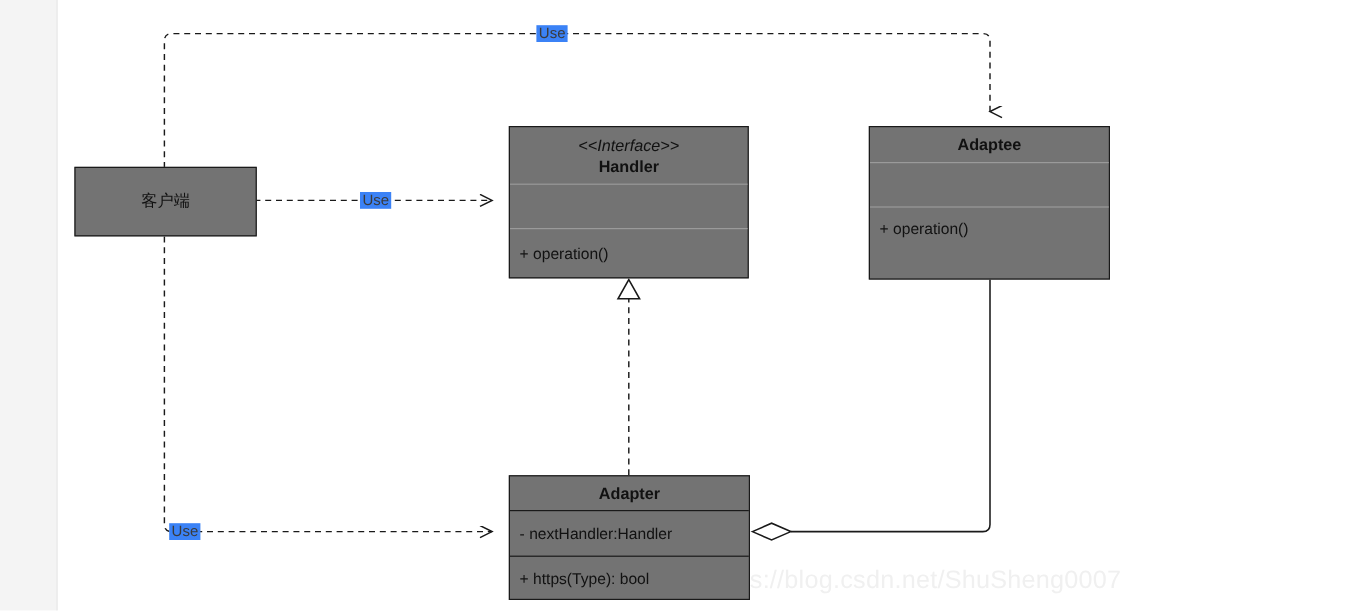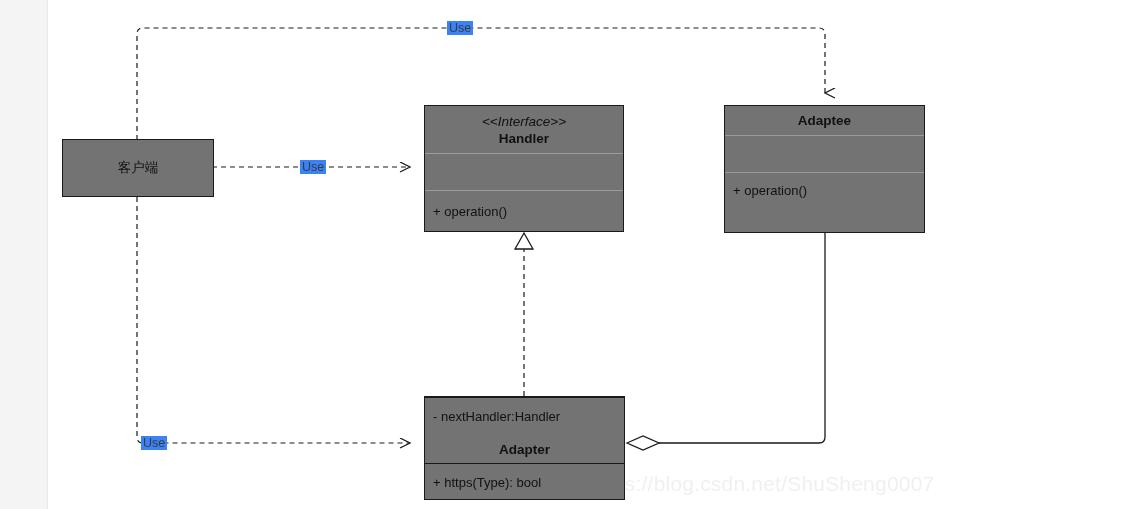--- a/index.html
+++ b/index.html
@@ -162,25 +162,25 @@
     <div class="uml-section uml-title-block" style="height:29px; ">
       <div class="class-name">Adaptee</div>
     </div>
     <div class="uml-section divider-top" style="height:37px;"></div>
     <div class="uml-section divider-top" style="height:59px; align-items:flex-start; padding-top:10px;">
       <span class="member">+ operation()</span>
     </div>
   </div>
 
   <div class="uml-box" style="left:424px; top:396px; width:201px; height:104px;">
+    <div class="uml-section uml-title-block" style="height:28px; justify-content:center;">
+      <div class="class-name">Adapter</div>
+    </div>
     <div class="uml-section divider-top-strong" style="height:38px;">
       <span class="member">- nextHandler:Handler</span>
-    </div>
-    <div class="uml-section uml-title-block" style="height:28px; justify-content:center;">
-      <div class="class-name">Adapter</div>
     </div>
     <div class="uml-section divider-top-strong" style="height:38px;">
       <span class="member">+ https(Type): bool</span>
     </div>
   </div>
 
   <div class="edge-label" style="left:300px; top:160px;">Use</div>
 
   <div class="edge-label" style="left:447px; top:21px;">Use</div>
 

